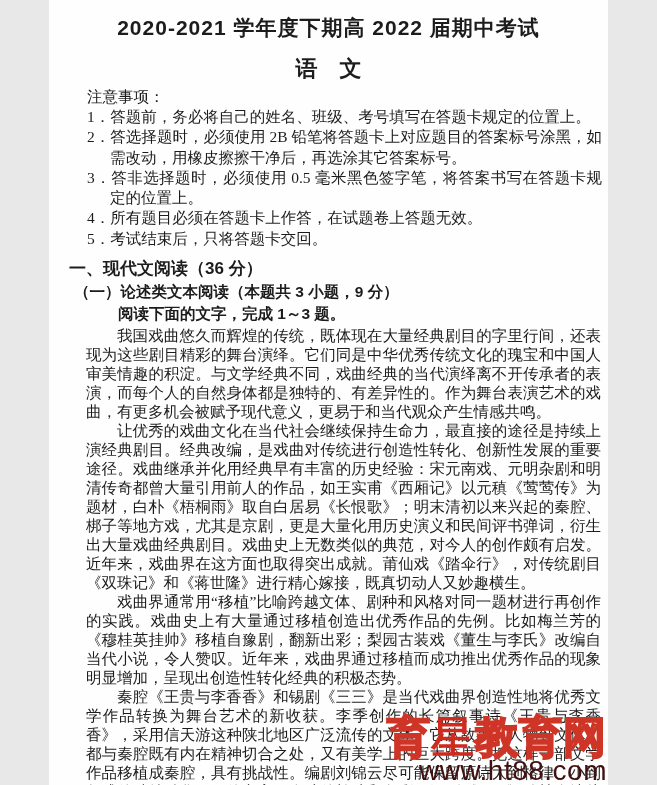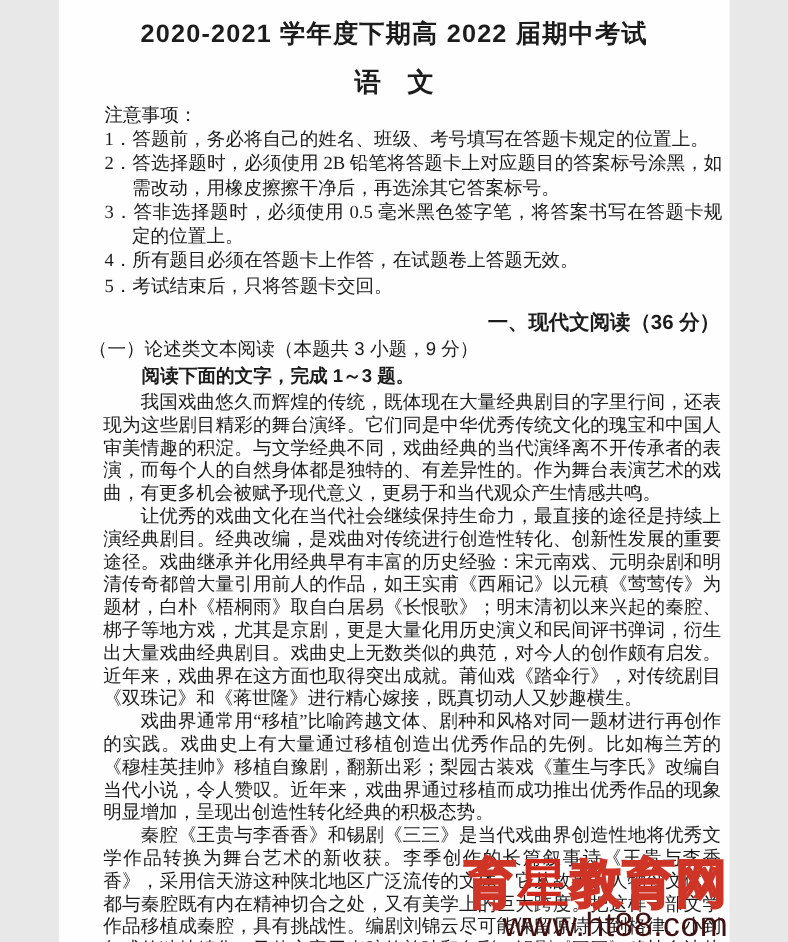--- a/index.html
+++ b/index.html
@@ -47,26 +47,25 @@
     text-align: justify;
     padding-left: 23px;
     text-indent: -23px;
   }
   .section-title {
     margin: 9px 8px 0 20px;
     font-family: "Liberation Sans", "DejaVu Sans", sans-serif;
     font-weight: bold;
     font-size: 17px;
     line-height: 22px;
-    text-align: right;
   }
   .subsection-title {
     margin: 1px 8px 0 25px;
     font-family: "Liberation Sans", "DejaVu Sans", sans-serif;
-    font-weight: normal;
+    font-weight: bold;
     font-size: 15.5px;
     line-height: 21px;
   }
   .instruction {
     margin: 1px 8px 0 38px;
     font-family: "Liberation Sans", "DejaVu Sans", sans-serif;
     font-weight: bold;
     font-size: 15.5px;
     line-height: 21px;
     text-indent: 2em;

